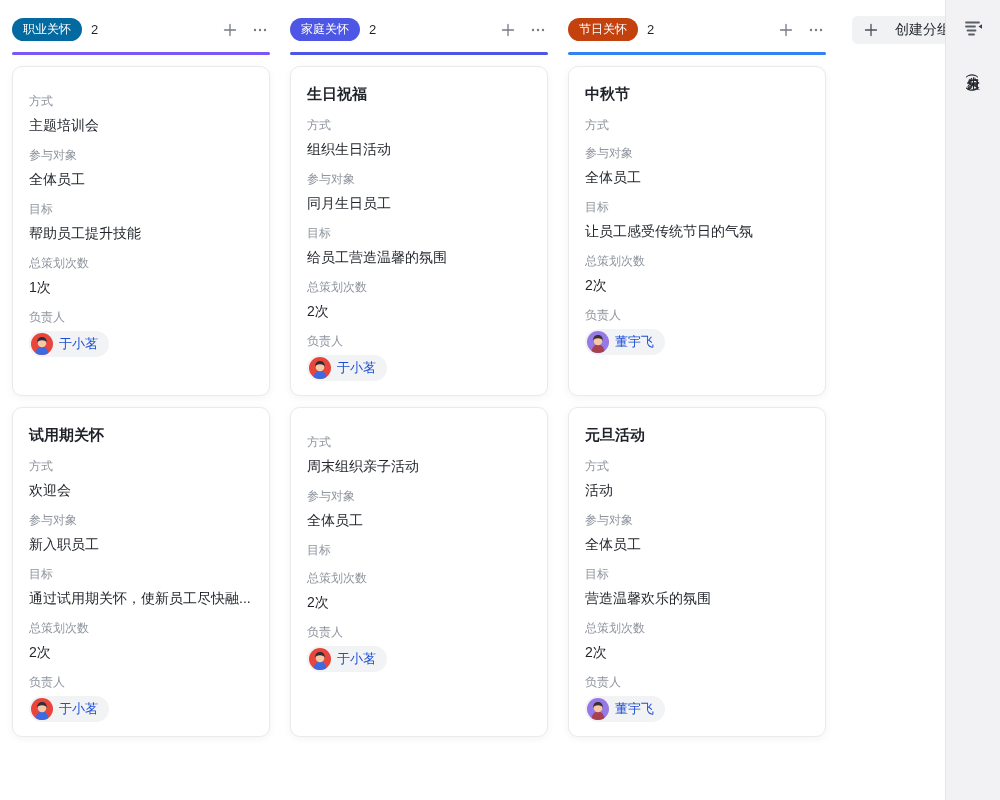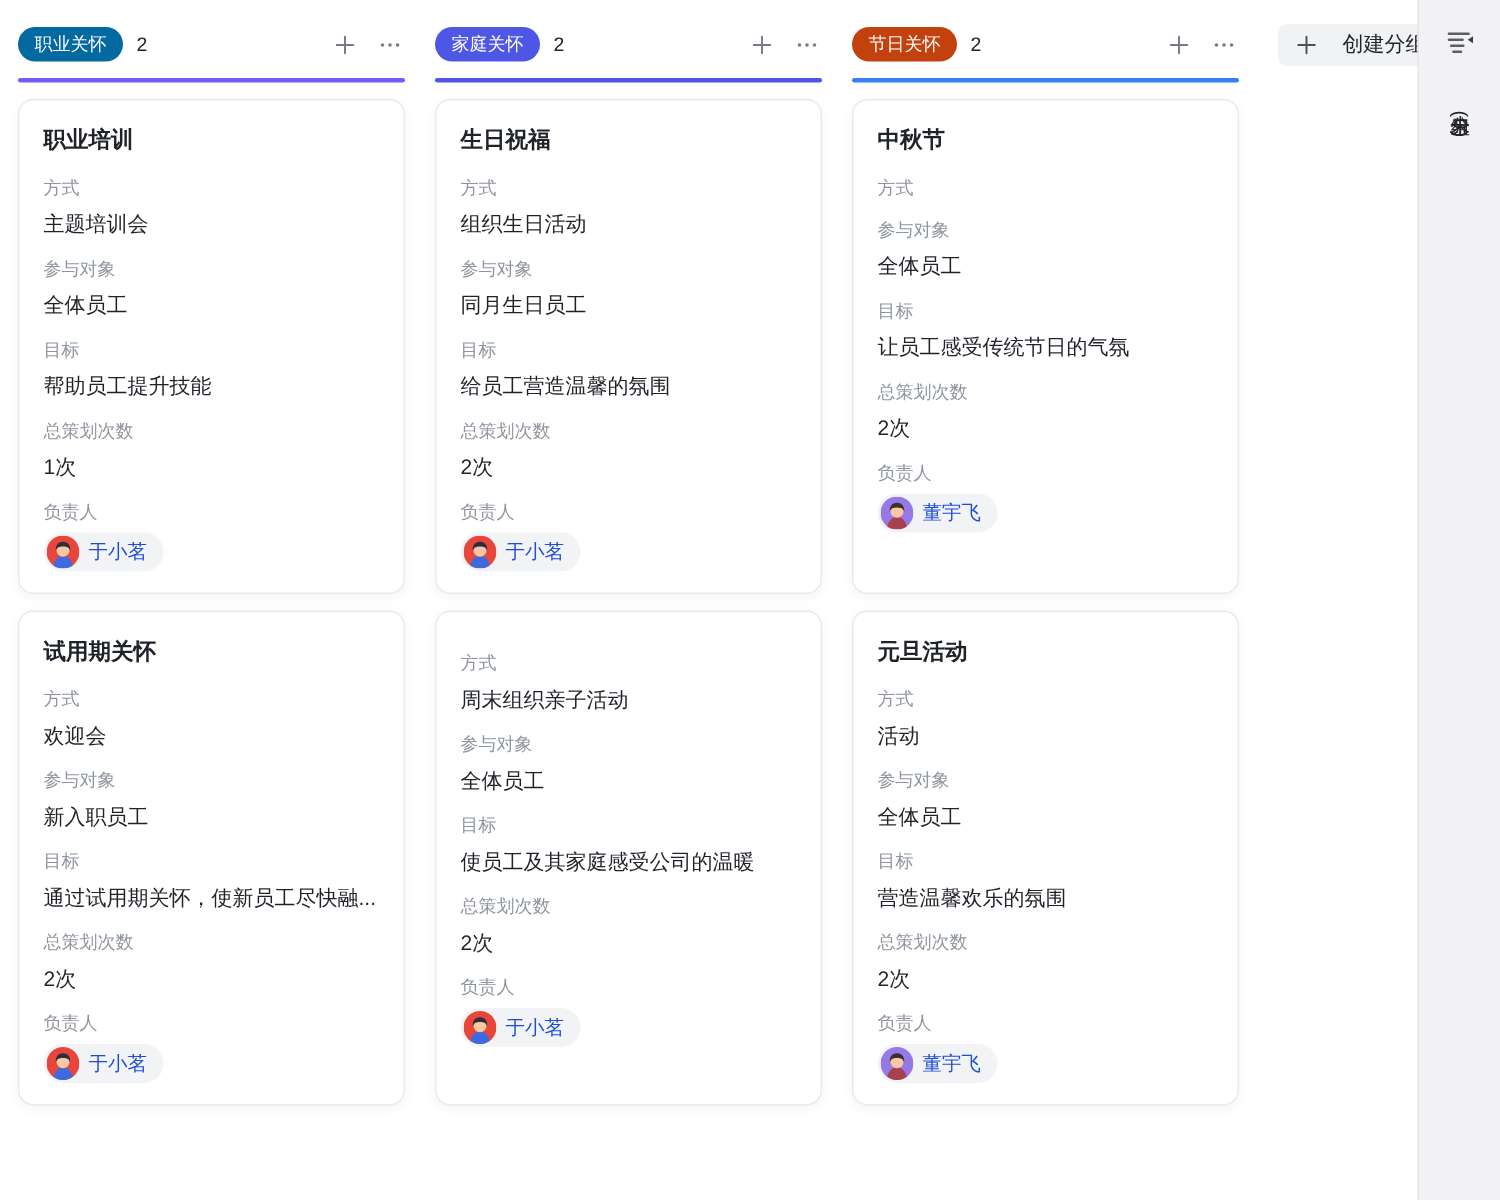--- a/index.html
+++ b/index.html
@@ -106,21 +106,20 @@
         <svg width="16" height="16" viewBox="0 0 16 16">
             <circle cx="3" cy="8" r="1.2" fill="#757b83"></circle>
             <circle cx="8" cy="8" r="1.2" fill="#757b83"></circle>
             <circle cx="13" cy="8" r="1.2" fill="#757b83"></circle>
           </svg>
       </button>
     </div>
     <div class="underline" style="background-color: rgb(122, 88, 245);"></div>
 
     <div class="card">
-      <div class="card-title">职业培训</div>
       <div class="f-label">方式</div>
       <div class="f-value">主题培训会</div>
       <div class="f-label">参与对象</div>
       <div class="f-value">全体员工</div>
       <div class="f-label">目标</div>
       <div class="f-value">帮助员工提升技能</div>
       <div class="f-label">总策划次数</div>
       <div class="f-value">1次</div>
       <div class="f-label">负责人</div>
       <div class="person">
@@ -204,21 +203,20 @@
         <span class="person-name">于小茗</span>
       </div>
     </div>
 
     <div class="card">
       <div class="f-label">方式</div>
       <div class="f-value">周末组织亲子活动</div>
       <div class="f-label">参与对象</div>
       <div class="f-value">全体员工</div>
       <div class="f-label">目标</div>
-      <div class="f-value">使员工及其家庭感受公司的温暖</div>
       <div class="f-label">总策划次数</div>
       <div class="f-value">2次</div>
       <div class="f-label">负责人</div>
       <div class="person">
         <span class="avatar">
           <svg viewBox="0 0 22 22" width="22" height="22">
             <rect width="22" height="22" fill="#E8463C"></rect>
             <path d="M11 13.6 C7.4 13.6 4.9 16.2 4.1 22 L17.9 22 C17.1 16.2 14.6 13.6 11 13.6 Z" fill="#3E6AE0"></path>
             <circle cx="11" cy="9.8" r="4.4" fill="#F7C8A3"></circle>
             <path d="M11 4.1 C7.5 4.1 5.9 6.8 6.2 10.4 C6.8 8.0 8.2 7.3 11 7.3 C13.8 7.3 15.2 8.0 15.8 10.4 C16.1 6.8 14.5 4.1 11 4.1 Z" fill="#2E2E38"></path>

